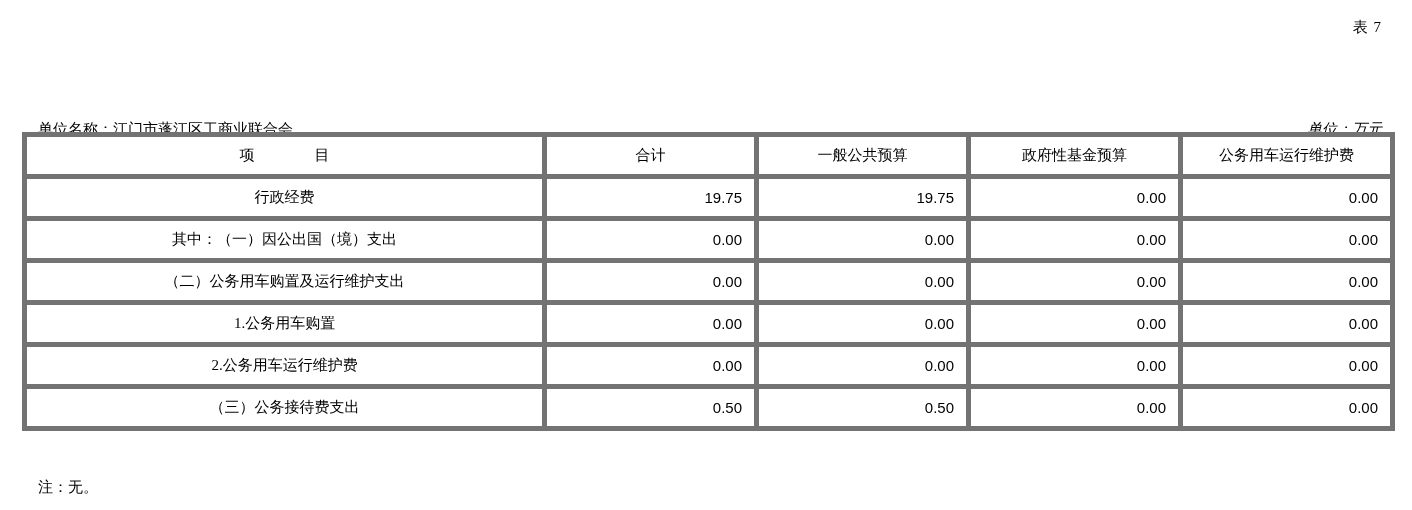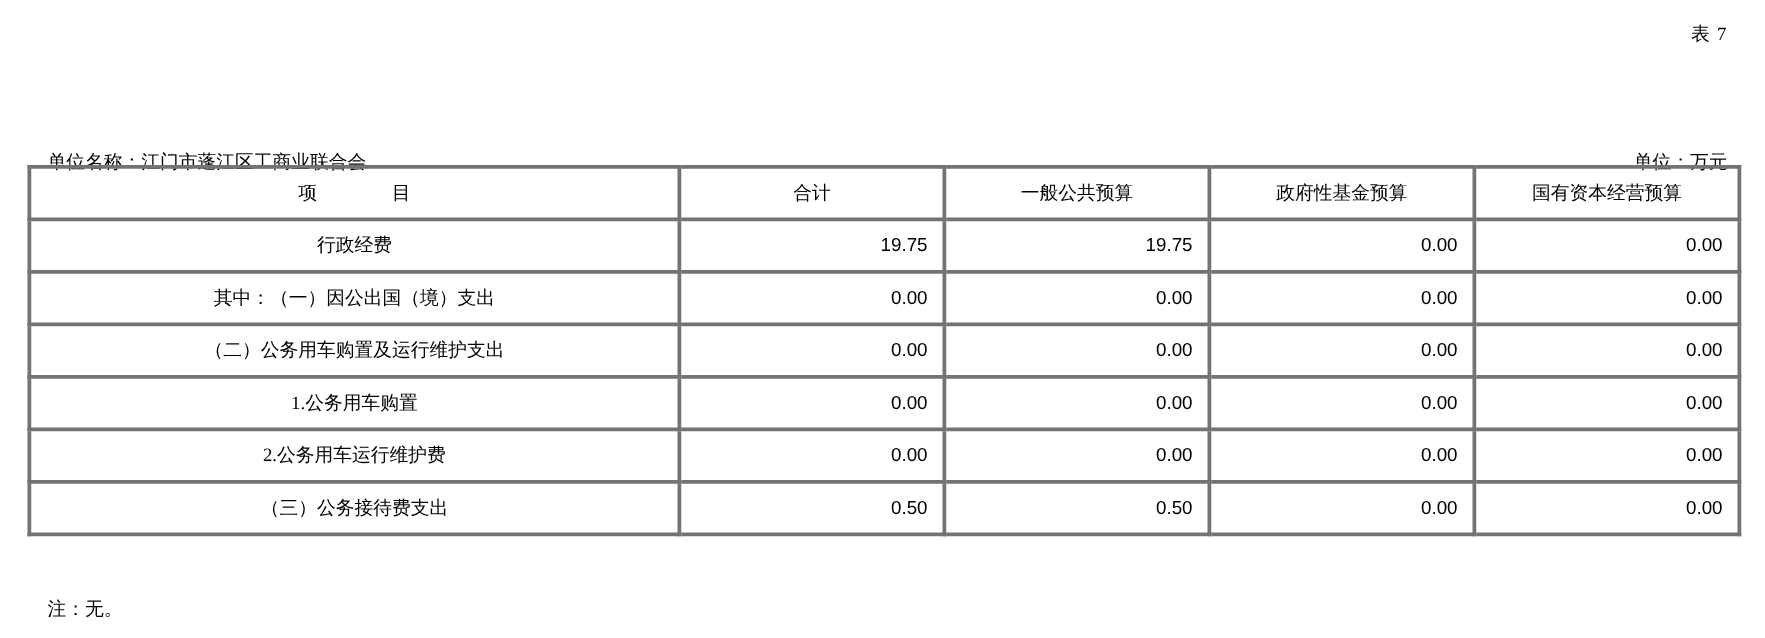--- a/index.html
+++ b/index.html
@@ -54,32 +54,33 @@
     font-size: 15px;
   }
   .unit-name .label {
     font-weight: normal;
   }
   .unit-measure {
     position: absolute;
     right: 30px;
     top: 0;
     font-size: 15px;
+    font-style: italic;
   }
   table.budget {
     position: absolute;
     top: 132px;
     left: 22px;
     width: 1368px;
     border-collapse: collapse;
     table-layout: fixed;
     font-size: 15px;
   }
   table.budget td, table.budget th {
-    border: 3px solid #737373;
+    border: 5px solid #737373;
     height: 42px;
     padding: 0 12px;
     box-sizing: border-box;
     font-weight: normal;
   }
   table.budget thead th {
     text-align: center;
     font-size: 15px;
   }
   .col-item { width: 520px; }
@@ -125,21 +126,21 @@
       <col class="col-num">
       <col class="col-num">
       <col class="col-num">
     </colgroup>
     <thead>
       <tr>
         <th>项　　　　目</th>
         <th>合计</th>
         <th>一般公共预算</th>
         <th>政府性基金预算</th>
-        <th>国有资本经营预算</th>
+        <th>公务用车运行维护费</th>
       </tr>
     </thead>
     <tbody>
         <tr>
           <td class="item ind0">行政经费</td>
           <td class="num">19.75</td>
           <td class="num">19.75</td>
           <td class="num">0.00</td>
           <td class="num">0.00</td>
         </tr>

